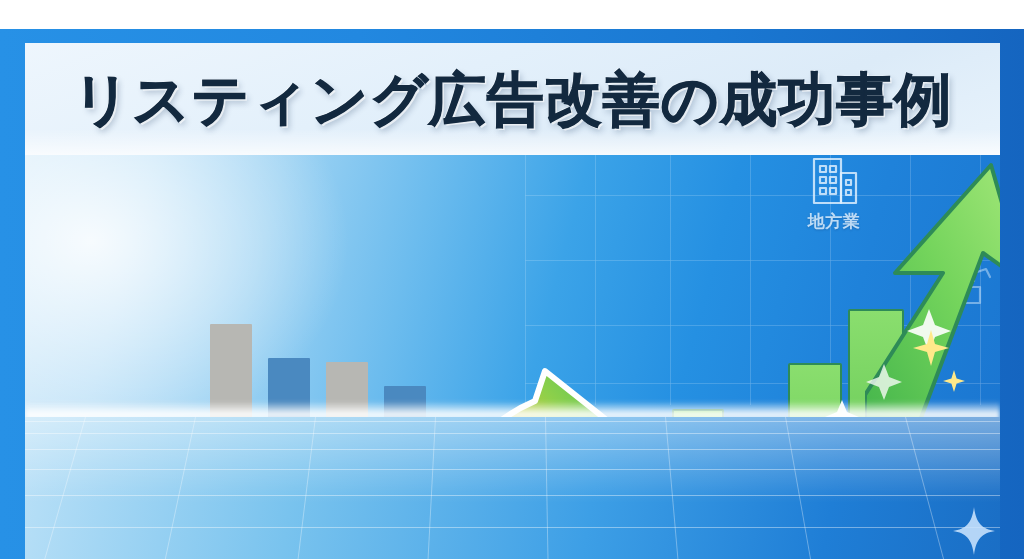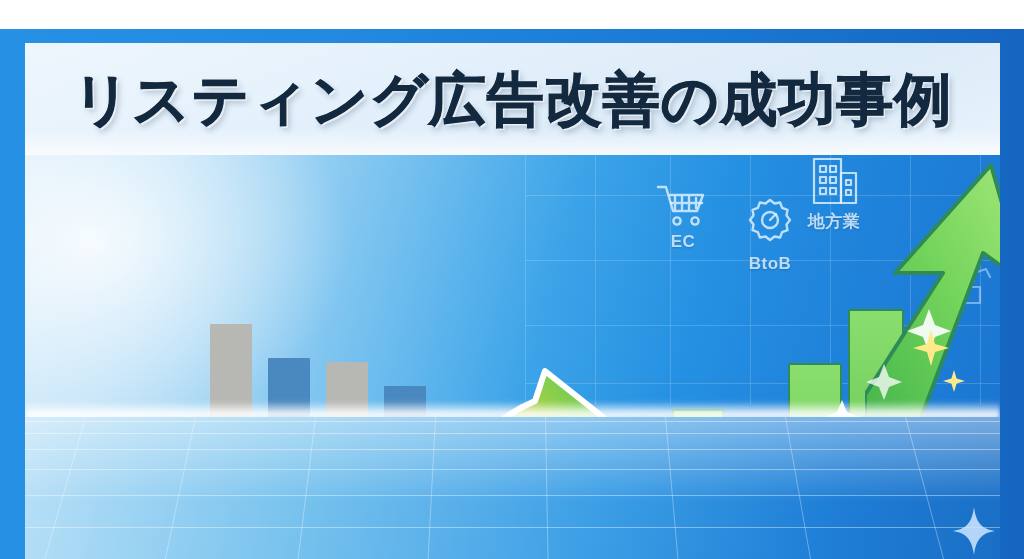--- a/index.html
+++ b/index.html
@@ -103,38 +103,21 @@
       <i style="left:225px;top:0;width:1px;height:250px"></i>
       <i style="left:305px;top:0;width:1px;height:250px"></i>
       <i style="left:385px;top:0;width:1px;height:250px"></i>
       <i style="left:455px;top:0;width:1px;height:250px"></i>
       <i style="left:0;top:40px;width:475px;height:1px"></i>
       <i style="left:0;top:105px;width:475px;height:1px"></i>
       <i style="left:0;top:170px;width:475px;height:1px"></i>
       <i style="left:0;top:228px;width:475px;height:1px"></i>
     </div>
 
-    <div class="wm" style="left:616px;top:28px;width:84px;">
-      <svg width="56" height="46" viewBox="0 0 56 46" fill="none" stroke="currentColor" stroke-width="2.4" stroke-linecap="round" stroke-linejoin="round">
-        <path d="M3 4h8l7 24h24l6-16H15"></path>
-        <circle cx="22" cy="38" r="3.6"></circle>
-          <circle cx="40" cy="38" r="3.6"></circle>
-        <path d="M20 14v12M27 14v12M34 14v12M41 15v10M16 20h31"></path>
-      </svg>
-      <div class="lbl">EC</div>
-    </div>
-
-    <div class="wm" style="left:700px;top:40px;width:90px;">
-      <svg width="58" height="56" viewBox="0 0 58 56" fill="none" stroke="currentColor" stroke-width="2.4" stroke-linecap="round" stroke-linejoin="round">
-        <path d="M29 5l4.5 3.5 5.6-1 2 5.4 5.4 2-1 5.6 3.5 4.5-3.5 4.5 1 5.6-5.4 2-2 5.4-5.6-1L29 45l-4.5-3.5-5.6 1-2-5.4-5.4-2 1-5.6L9 25l3.5-4.5-1-5.6 5.4-2 2-5.4 5.6 1z"></path>
-        <circle cx="29" cy="25" r="8"></circle>
-        <path d="M29 25l6-6"></path>
-      </svg>
-      <div class="lbl">BtoB</div>
-    </div>
+
 
     <div class="wm" style="left:760px;top:0;width:98px;">
       <svg width="62" height="52" viewBox="0 0 62 52" fill="none" stroke="currentColor" stroke-width="2.2" stroke-linecap="round" stroke-linejoin="round">
         <rect x="11" y="4" width="27" height="44"></rect>
         <rect x="38" y="18" width="15" height="30"></rect>
         <rect x="17" y="11" width="6" height="6"></rect>
           <rect x="27" y="11" width="6" height="6"></rect>
         <rect x="17" y="22" width="6" height="6"></rect>
           <rect x="27" y="22" width="6" height="6"></rect>
         <rect x="17" y="33" width="6" height="6"></rect>

